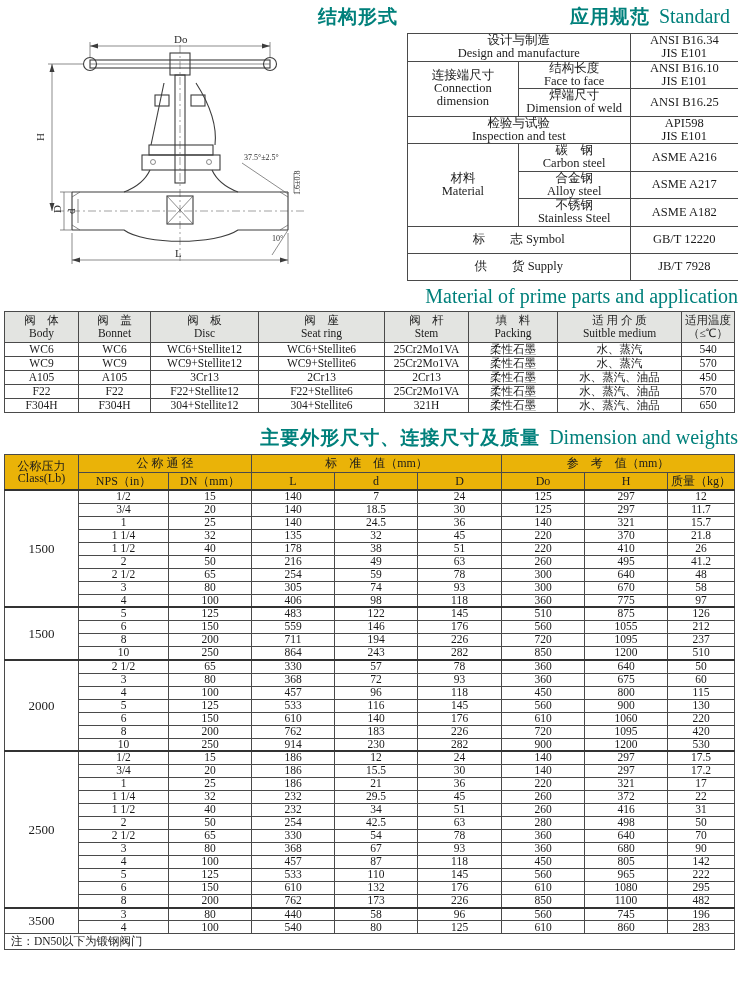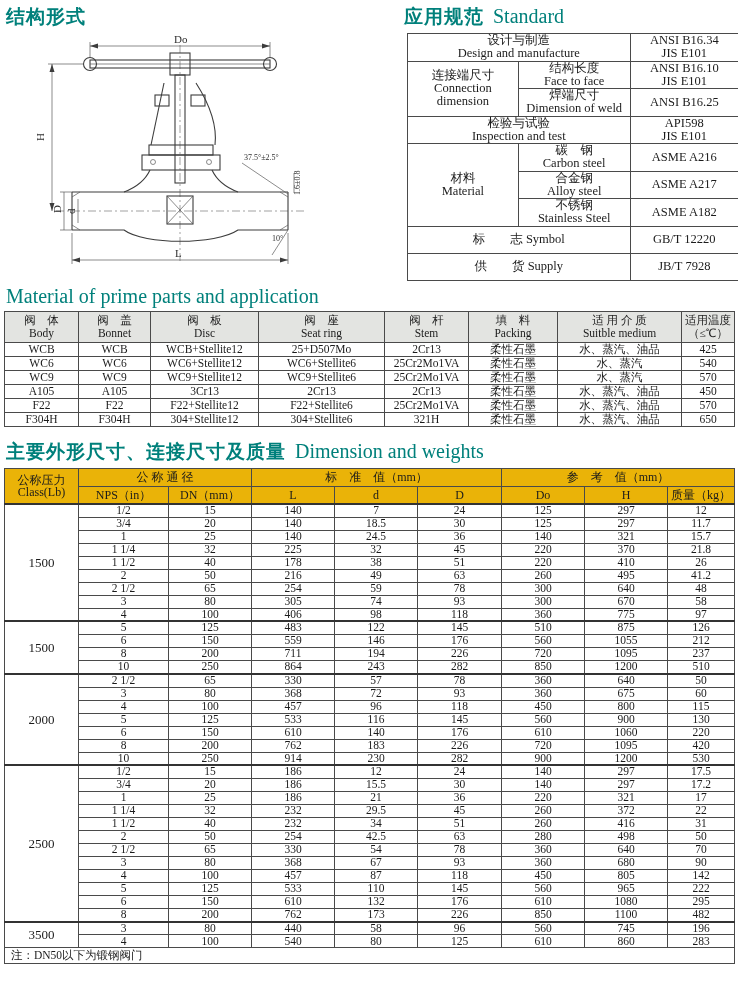--- a/index.html
+++ b/index.html
@@ -7,21 +7,21 @@
   body {
     width:738px; height:987px;
     background:#ffffff;
     font-family:"Liberation Serif", serif;
     color:#1b1b1b;
     -webkit-font-smoothing:antialiased;
   }
   .page { position:relative; width:738px; height:987px; overflow:hidden; }
 
   
-  .sec-head { display:flex; align-items:baseline; gap:9px; margin:4px 0 3px 6px; white-space:nowrap; }
+  .sec-head { display:flex; align-items:baseline; gap:9px; margin:4px 0 3px 6px; white-space:nowrap;justify-content:flex-end; }
   .sec-head .zh {
     font-family:"DejaVu Sans", sans-serif;
     font-weight:bold; font-size:19px; color:#00807b; letter-spacing:1px;
   }
   .sec-head .en {
     font-family:"Liberation Serif", serif;
     font-size:20px; color:#00807b;
   }
 
   
@@ -288,30 +288,20 @@
             <div>Suitble medium</div>
           </th>
         <th>
             <div>适用温度</div>
             <div>（≤℃）</div>
           </th>
       </tr>
     </thead>
     <tbody>
         <tr>
-          <td>WCB</td>
-          <td>WCB</td>
-          <td>WCB+Stellite12</td>
-          <td>25+D507Mo</td>
-          <td>2Cr13</td>
-          <td>柔性石墨</td>
-          <td>水、蒸汽、油品</td>
-          <td>425</td>
-        </tr>
-        <tr>
           <td>WC6</td>
           <td>WC6</td>
           <td>WC6+Stellite12</td>
           <td>WC6+Stellite6</td>
           <td>25Cr2Mo1VA</td>
           <td>柔性石墨</td>
           <td>水、蒸汽</td>
           <td>540</td>
         </tr>
         <tr>
@@ -428,21 +418,21 @@
           <td>140</td>
           <td>24.5</td>
           <td>36</td>
           <td>140</td>
           <td>321</td>
           <td>15.7</td>
         </tr>
         <tr>
           <td>1 1/4</td>
           <td>32</td>
-          <td>225</td>
+          <td>135</td>
           <td>32</td>
           <td>45</td>
           <td>220</td>
           <td>370</td>
           <td>21.8</td>
         </tr>
         <tr>
           <td>1 1/2</td>
           <td>40</td>
           <td>178</td>

